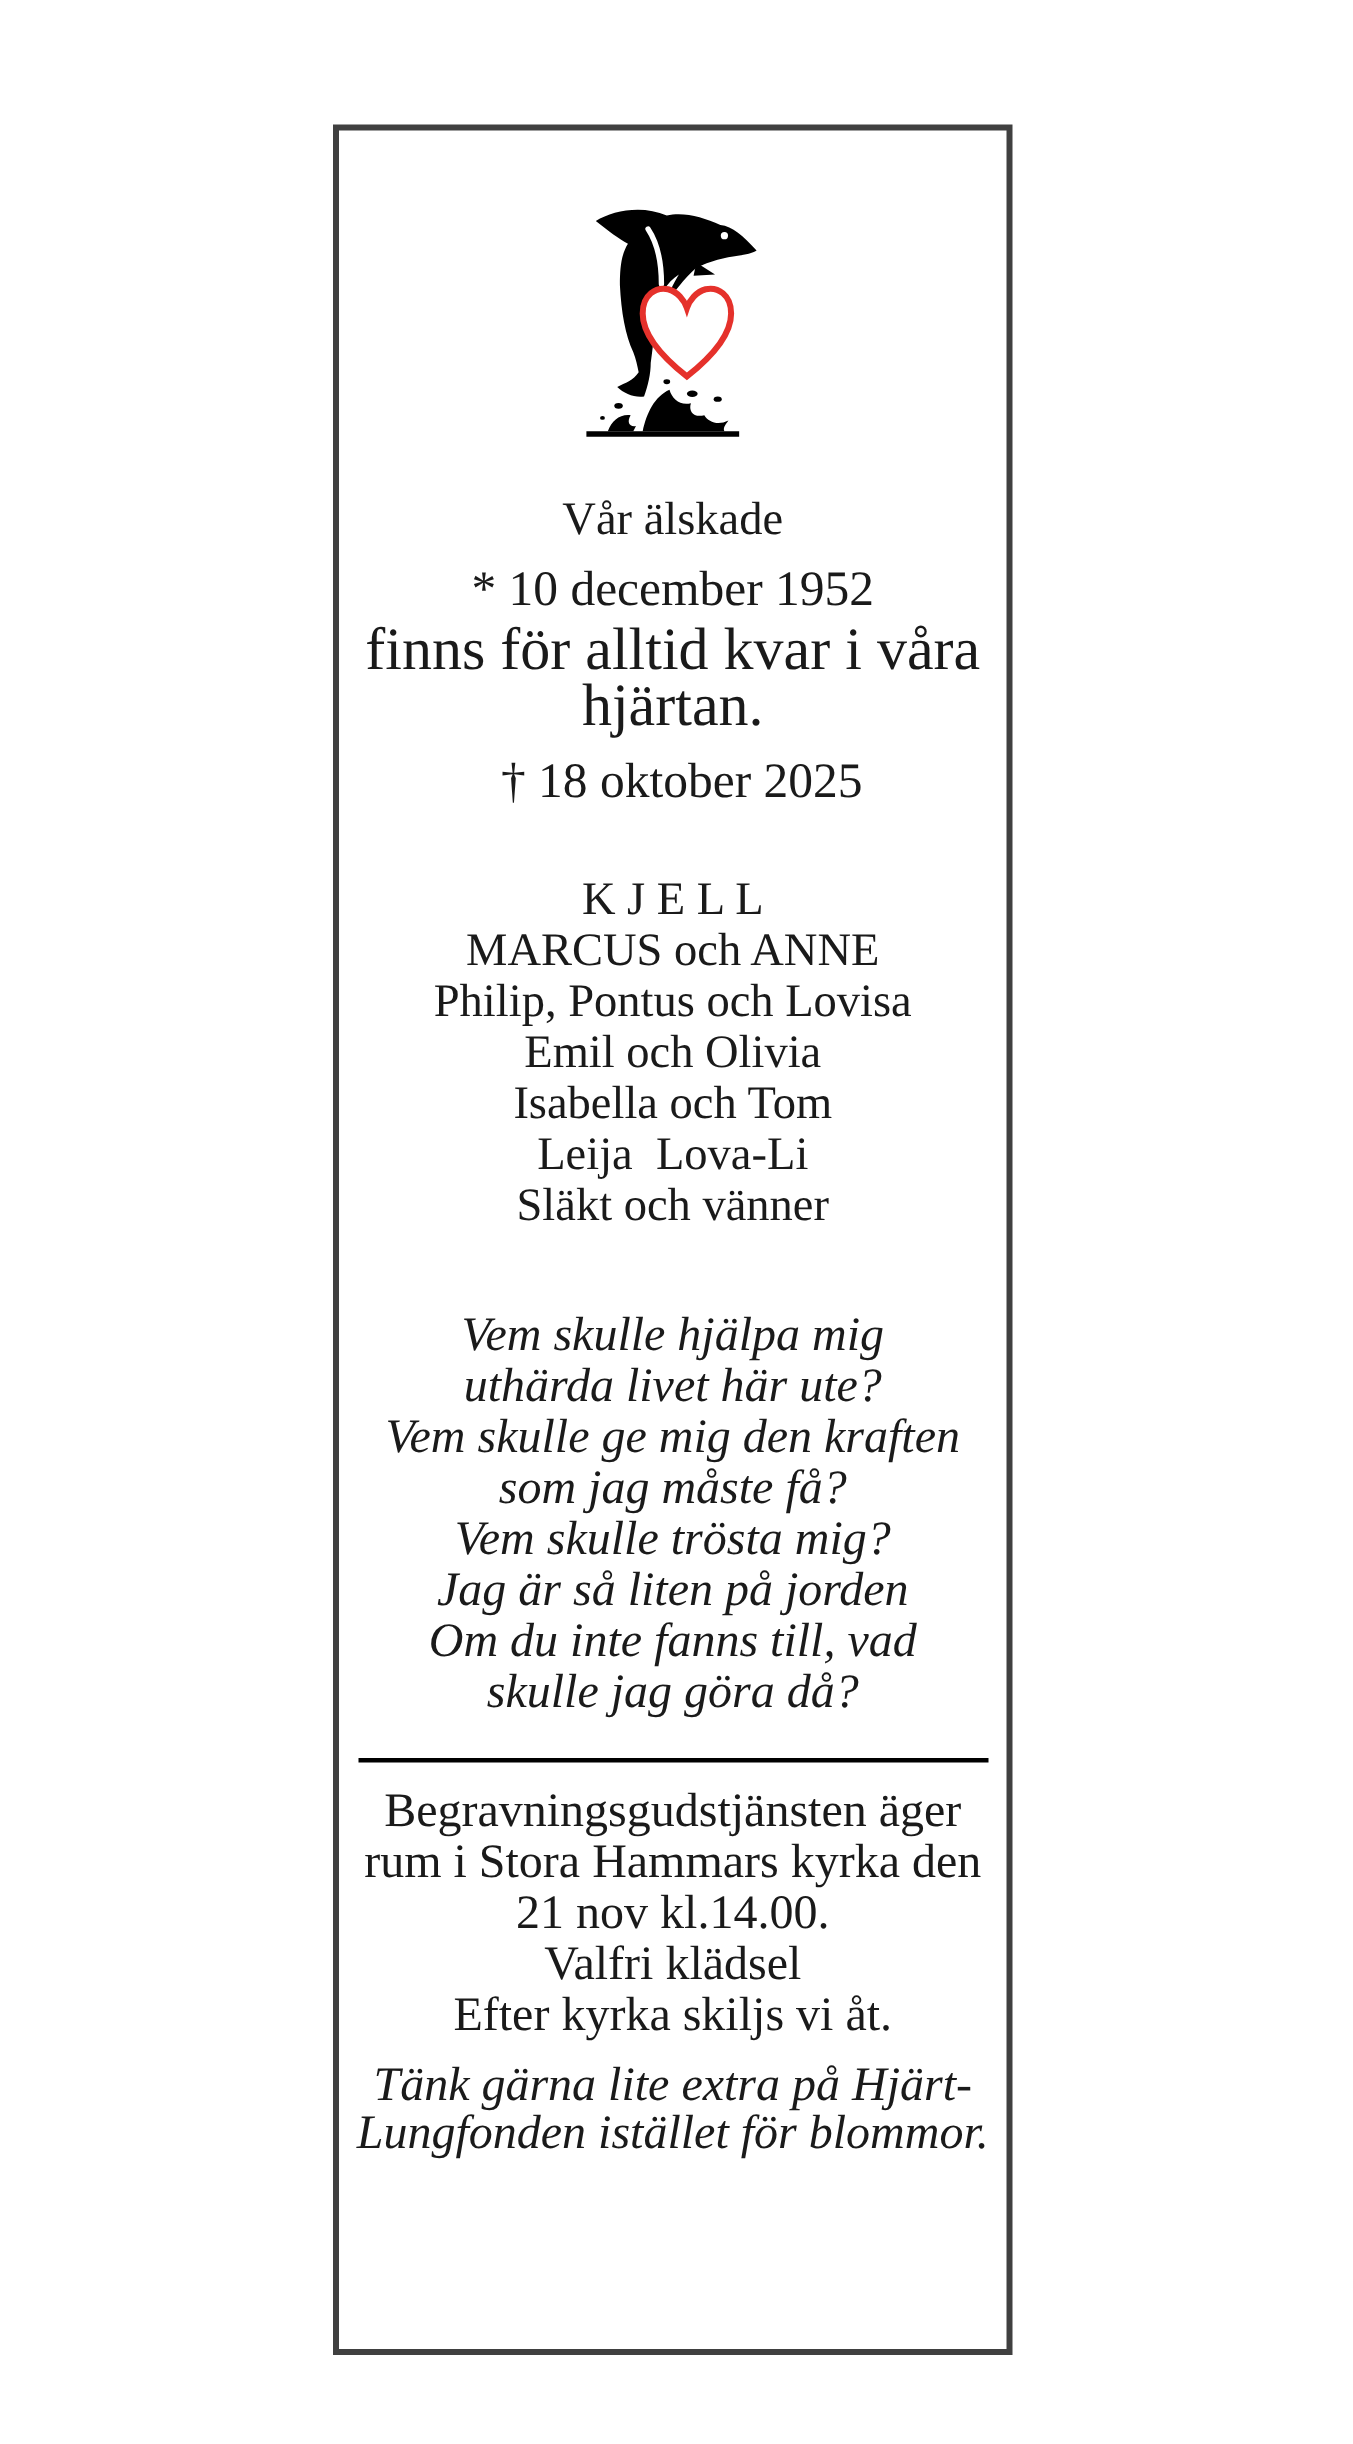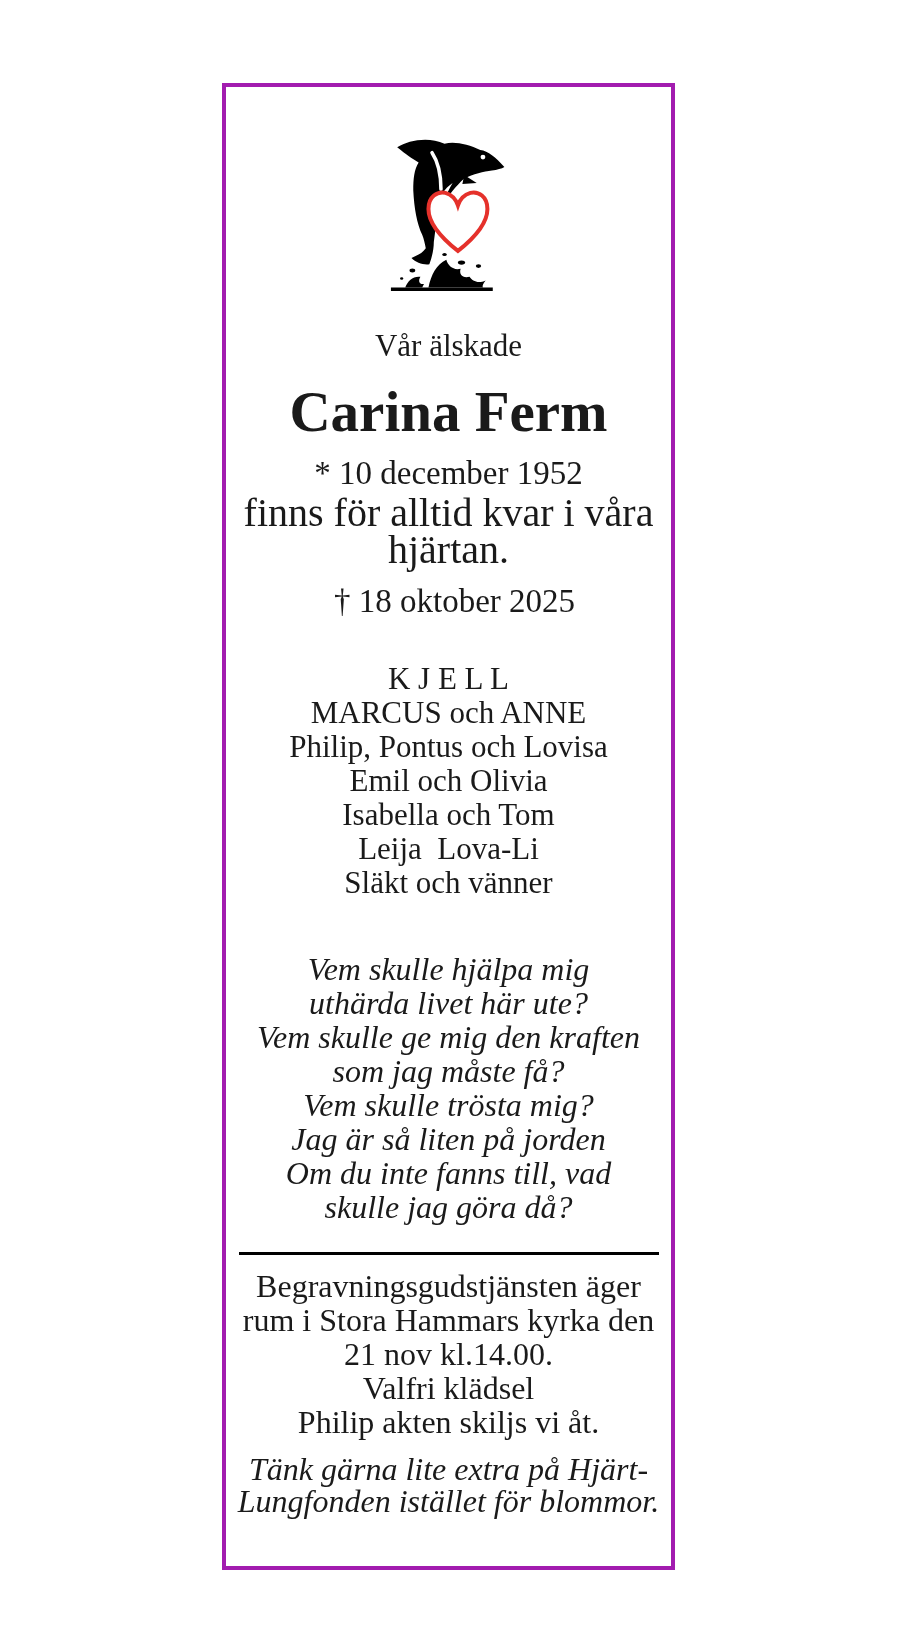--- a/index.html
+++ b/index.html
@@ -17,21 +17,21 @@
     width: 902px;
     height: 1629px;
     background: #ffffff;
   }
   .card {
     position: absolute;
     left: 222px;
     top: 83px;
     width: 453px;
     height: 1487px;
-    border: 4px solid #a21caf;
+    border: 4px solid #404040;
     box-sizing: border-box;
     background: #ffffff;
     text-align: center;
     overflow: hidden;
   }
   .logo-wrap {
     margin-top: 36px;
     line-height: 0;
   }
   .opening {
@@ -140,21 +140,20 @@
           <ellipse cx="89" cy="156" rx="4" ry="2.4"></ellipse>
           <ellipse cx="108" cy="160" rx="3" ry="2"></ellipse>
           <ellipse cx="22" cy="174" rx="1.8" ry="1.4"></ellipse>
           <ellipse cx="70" cy="147" rx="2.5" ry="1.8"></ellipse>
         </g>
       </svg>
     </div>
 
     <div class="opening">Vår älskade</div>
 
-    <div class="deceased-name">Carina Ferm</div>
 
     <div class="birth-date">* 10 december 1952</div>
 
     <div class="tribute">
         <div class="line">finns för alltid kvar i våra</div>
         <div class="line">hjärtan.</div>
       </div>
 
     <div class="death-date">† 18 oktober 2025</div>
 
@@ -179,21 +178,21 @@
         <div class="line">skulle jag göra då?</div>
       </div>
 
     <div class="divider"></div>
 
     <div class="funeral-info">
         <div class="line">Begravningsgudstjänsten äger</div>
         <div class="line">rum i Stora Hammars kyrka den</div>
         <div class="line">21 nov kl.14.00.</div>
         <div class="line">Valfri klädsel</div>
-        <div class="line">Philip akten skiljs vi åt.</div>
+        <div class="line">Efter kyrka skiljs vi åt.</div>
       </div>
 
     <div class="donation">
         <div class="line">Tänk gärna lite extra på Hjärt-</div>
         <div class="line">Lungfonden istället för blommor.</div>
       </div>
 
   </div>
 </div>
 

